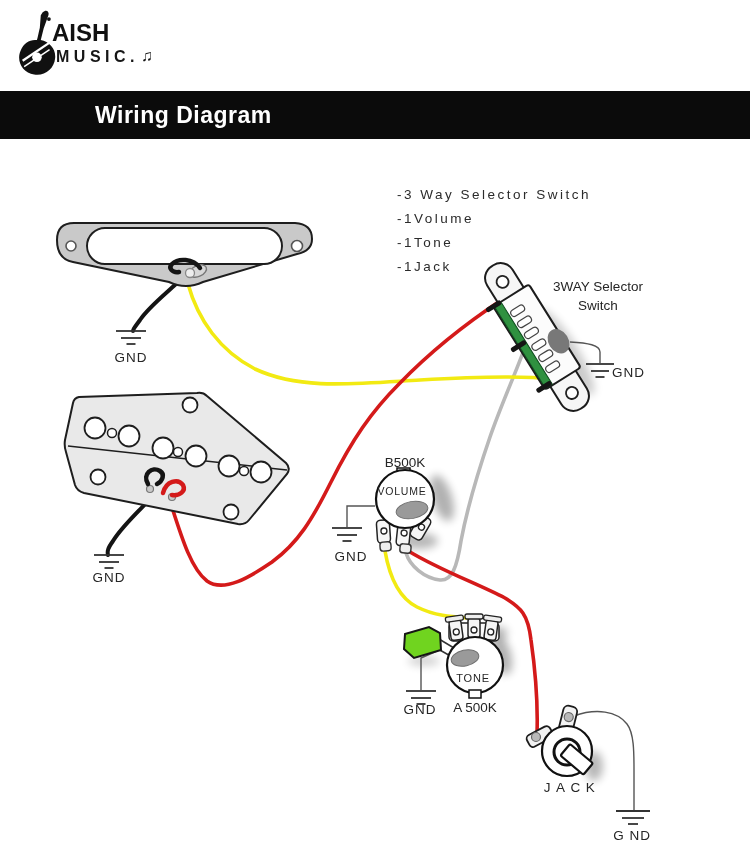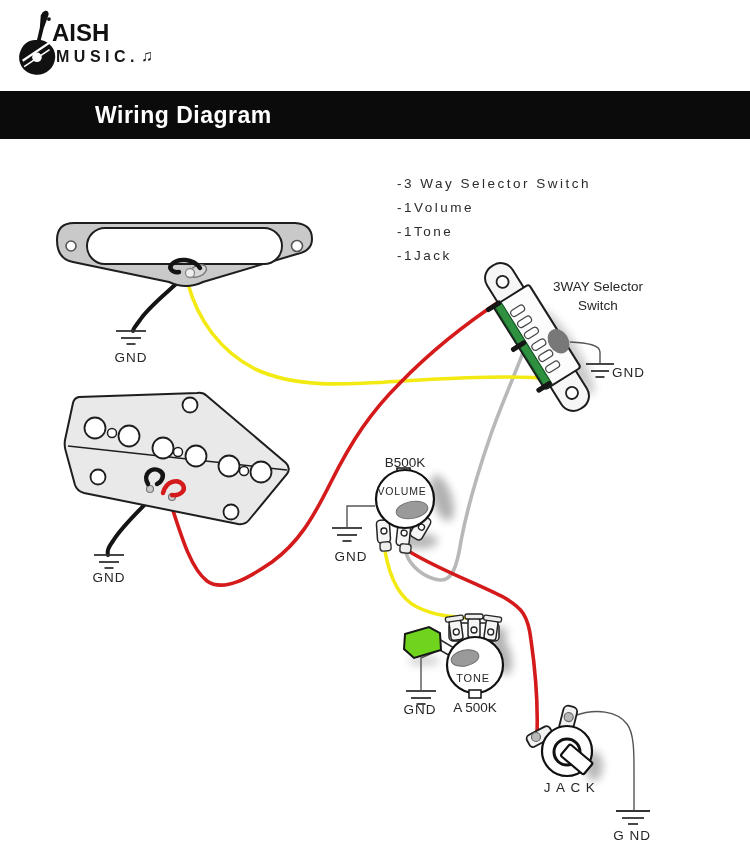--- a/index.html
+++ b/index.html
@@ -17,21 +17,21 @@
   .logo-text{margin-left:-6px;margin-top:10px;}
   .brand{font-size:24px;font-weight:bold;color:#111;letter-spacing:0px;line-height:30px;}
   .sub-row{display:flex;align-items:center;margin-top:0px;margin-left:4px;}
   .sub{font-size:16px;font-weight:bold;color:#161616;letter-spacing:4.5px;}
   .note{font-size:16px;color:#161616;margin-left:2px;margin-top:-2px;}
   
   .banner{position:absolute;left:0;top:91px;width:750px;height:48px;background:var(--banner-bg);
           display:flex;align-items:center;}
   .banner span{color:var(--banner-text);font-size:23px;font-weight:bold;margin-left:95px;letter-spacing:0.5px;}
   
-  .parts{position:absolute;left:397px;top:172px;}
+  .parts{position:absolute;left:397px;top:183px;}
   .part-line{font-size:13.5px;color:#2b2b2b;letter-spacing:2.5px;line-height:24px;white-space:nowrap;}
   
   .diagram text{font-family:"Liberation Sans",sans-serif;fill:var(--label-ink);}
   .gnd-label{font-size:13.5px;letter-spacing:1px;}
   .comp-label{font-size:13.5px;}
 </style>
 </head>
 <body>
 
 <div class="stage">

